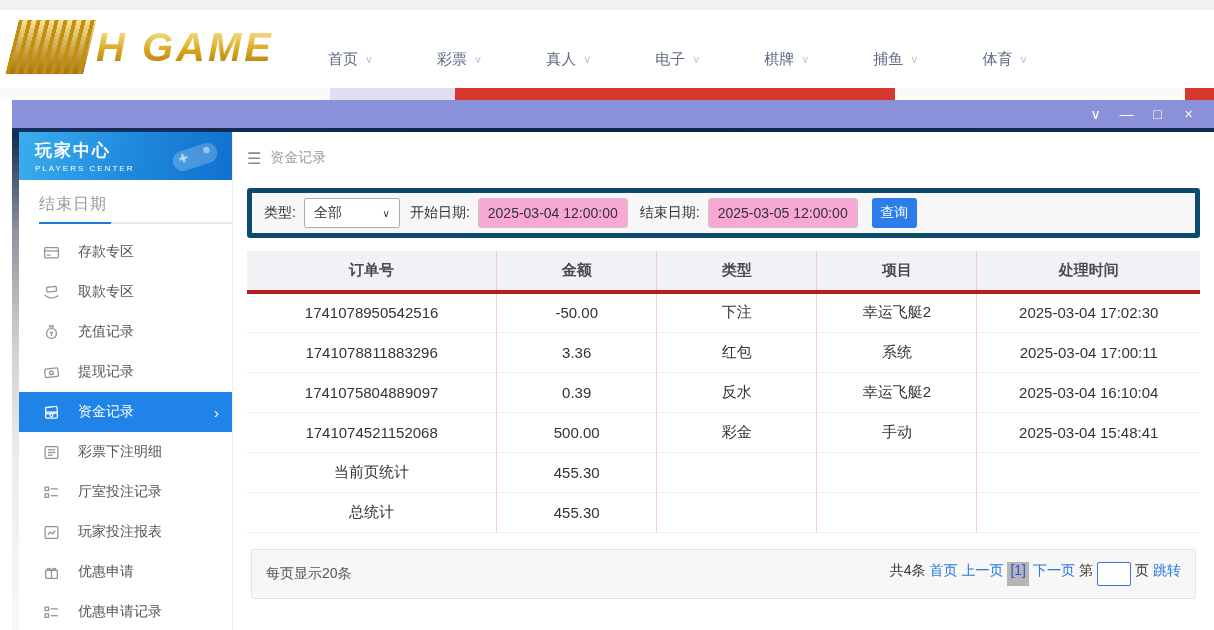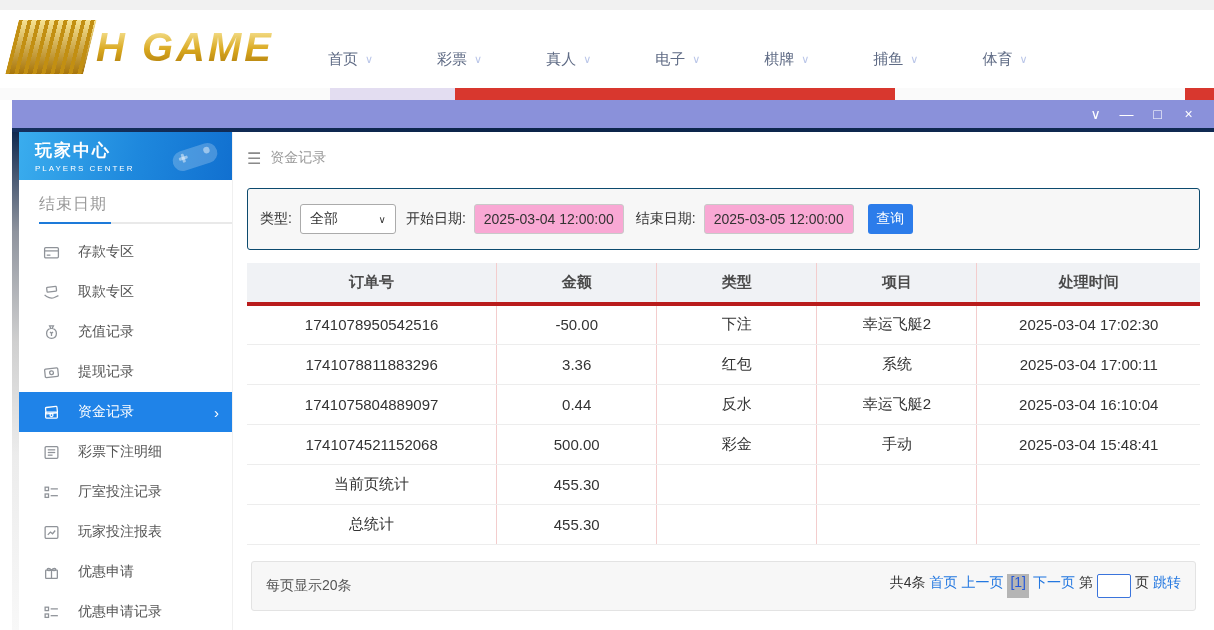--- a/index.html
+++ b/index.html
@@ -51,21 +51,21 @@
   .sb-item.active { background:#1f83e8; color:#fff; }
   .sb-item.active .sb-ico { color:#fff; }
   .sb-chevron { position:absolute; right:13px; font-size:15px; color:#fff; }
 
   
   .main { flex:1; background:#fff; overflow:hidden; }
   .breadcrumb { margin:12px 0 0 14px; height:28px; display:flex; align-items:center; gap:9px; }
   .bc-menu { color:#8a8a8a; font-size:16px; cursor:pointer; }
   .bc-title { color:#999; font-size:14px; }
 
-  .filter-panel { margin:16px 14px 0; height:62px; background:#f7f7f7; border:1px solid #0c4a6e; border-radius:3px; display:flex; align-items:center; padding:0 12px; font-size:14px; color:#333; }
+  .filter-panel { margin:16px 14px 0; height:50px; background:#f7f7f7; border:5px solid #0c4a6e; border-radius:3px; display:flex; align-items:center; padding:0 12px; font-size:14px; color:#333; }
   .f-label { margin-right:8px; white-space:nowrap; }
   .f-select { width:96px; height:30px; background:#fff; border:1px solid #ababab; border-radius:3px; display:flex; align-items:center; justify-content:space-between; padding:0 9px; margin-right:10px; cursor:pointer; }
   .f-select-arrow { font-size:10px; color:#333; }
   .f-input { width:150px; height:30px; border:1px solid #c9c9c9; border-radius:3px; padding:0 9px; font-size:14px; color:#333; margin-right:12px; font-family:"Liberation Sans",sans-serif; background:#f9a8d4; }
   .btn-query { width:45px; height:30px; background:#2c7cea; color:#fff; border:none; border-radius:3px; font-size:14px; cursor:pointer; margin-left:2px; }
 
   table.data-table { margin:13px 14px 0; width:calc(100% - 28px); border-collapse:collapse; table-layout:fixed; font-size:15px; text-align:center; }
   .data-table th { height:41px; background:#f0f2f5; color:#4a4a4a; font-weight:600; border-bottom:4px solid #b91c1c; border-right:1px solid #f3cdcd; }
   .data-table td { height:40px; color:#333; border-bottom:1px solid #ededed; border-right:1px solid #f3cdcd; }
   .data-table th:last-child, .data-table td:last-child { border-right:none; }
@@ -322,21 +322,21 @@
             </tr>
             <tr>
               <td>1741078811883296</td>
               <td>3.36</td>
               <td>红包</td>
               <td>系统</td>
               <td>2025-03-04 17:00:11</td>
             </tr>
             <tr>
               <td>1741075804889097</td>
-              <td>0.44</td>
+              <td>0.39</td>
               <td>反水</td>
               <td>幸运飞艇2</td>
               <td>2025-03-04 16:10:04</td>
             </tr>
             <tr>
               <td>1741074521152068</td>
               <td>500.00</td>
               <td>彩金</td>
               <td>手动</td>
               <td>2025-03-04 15:48:41</td>

